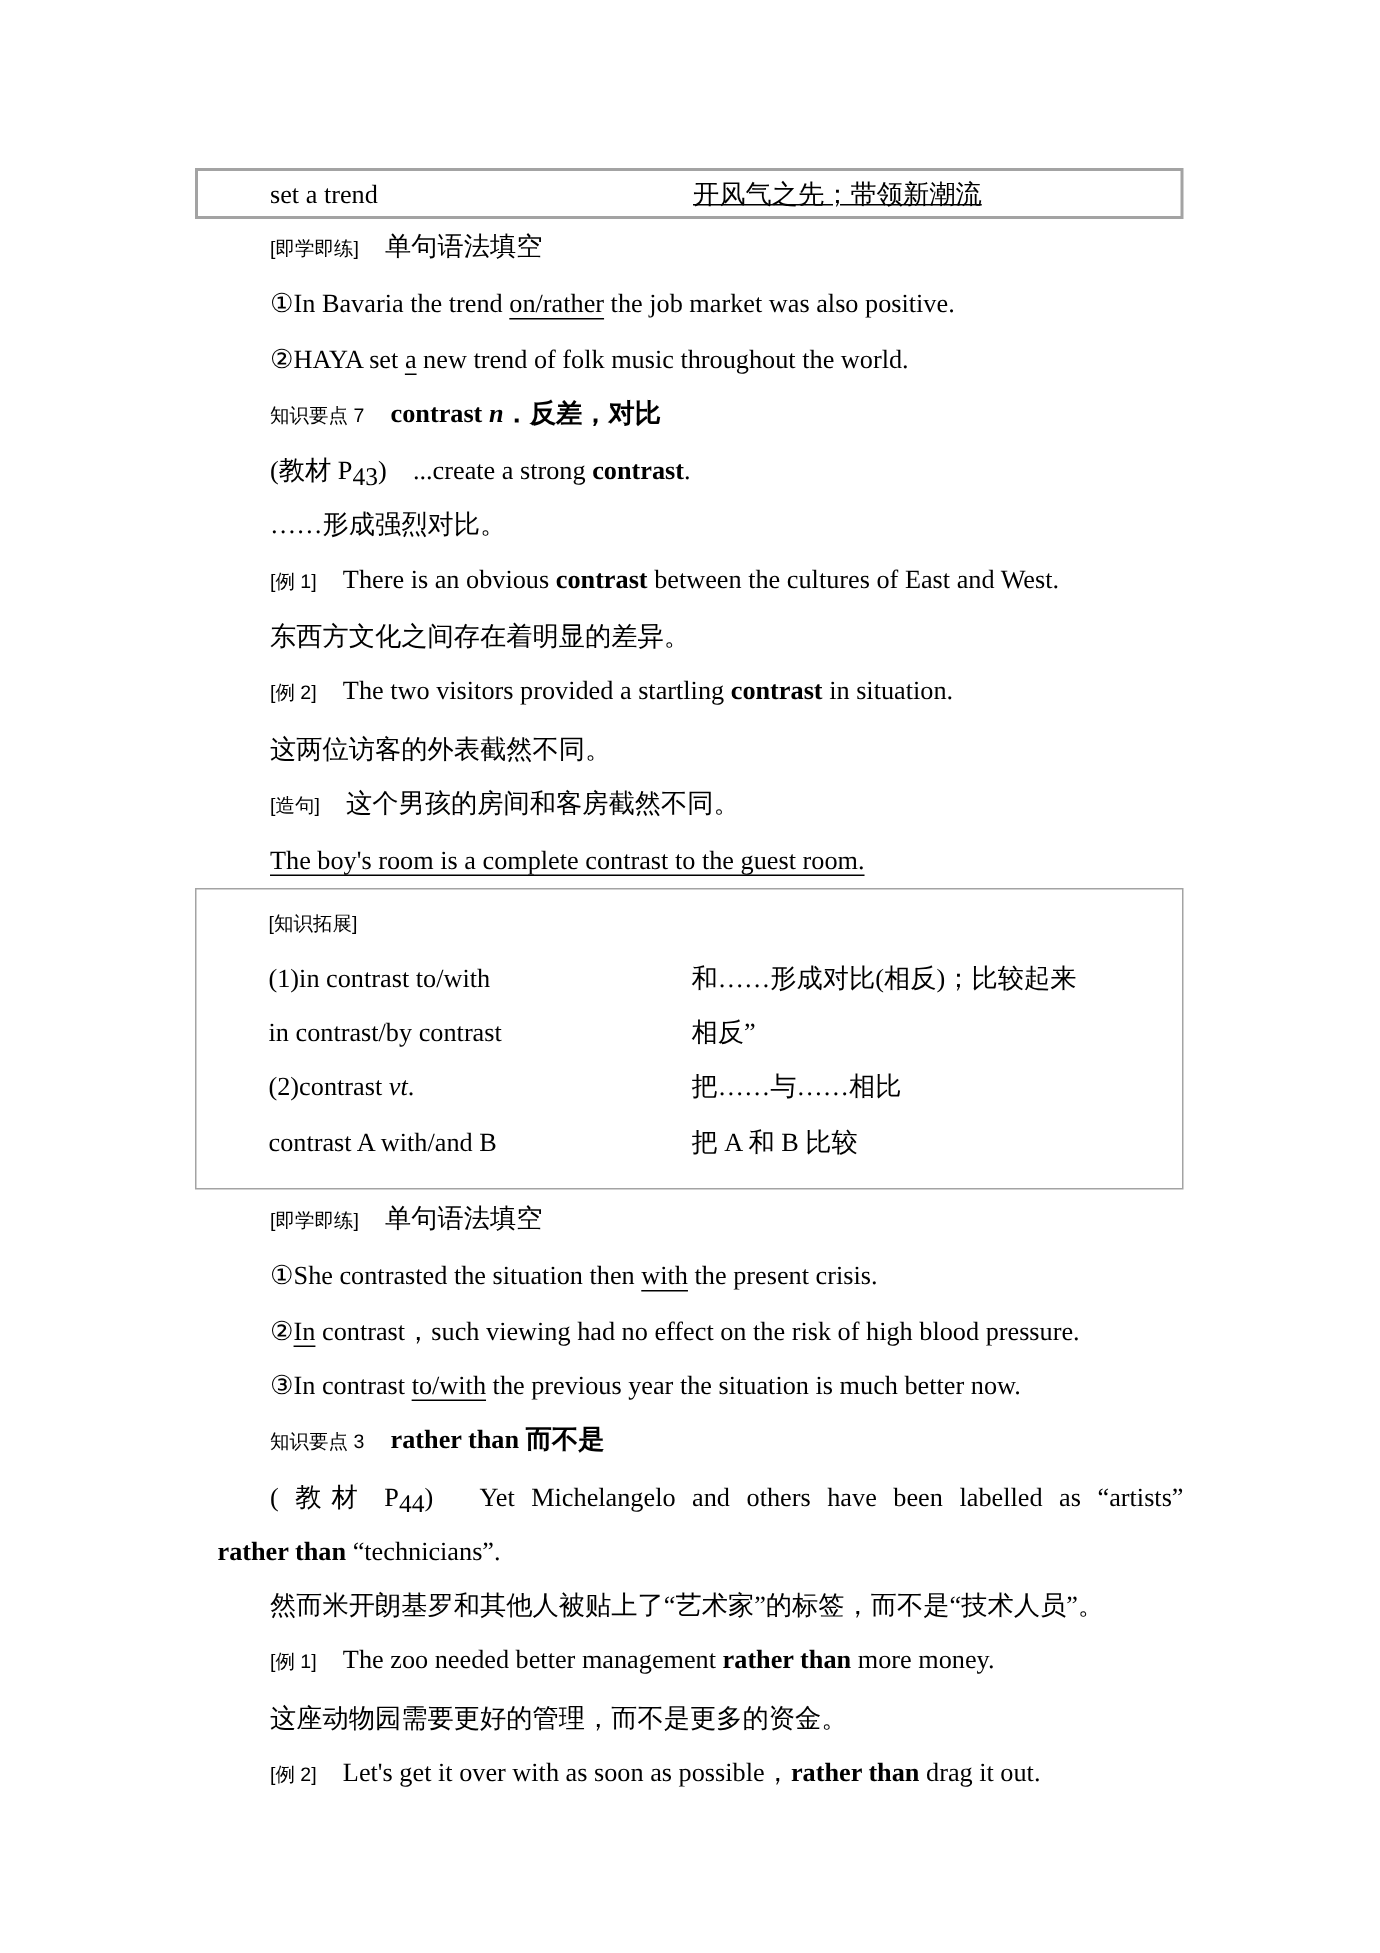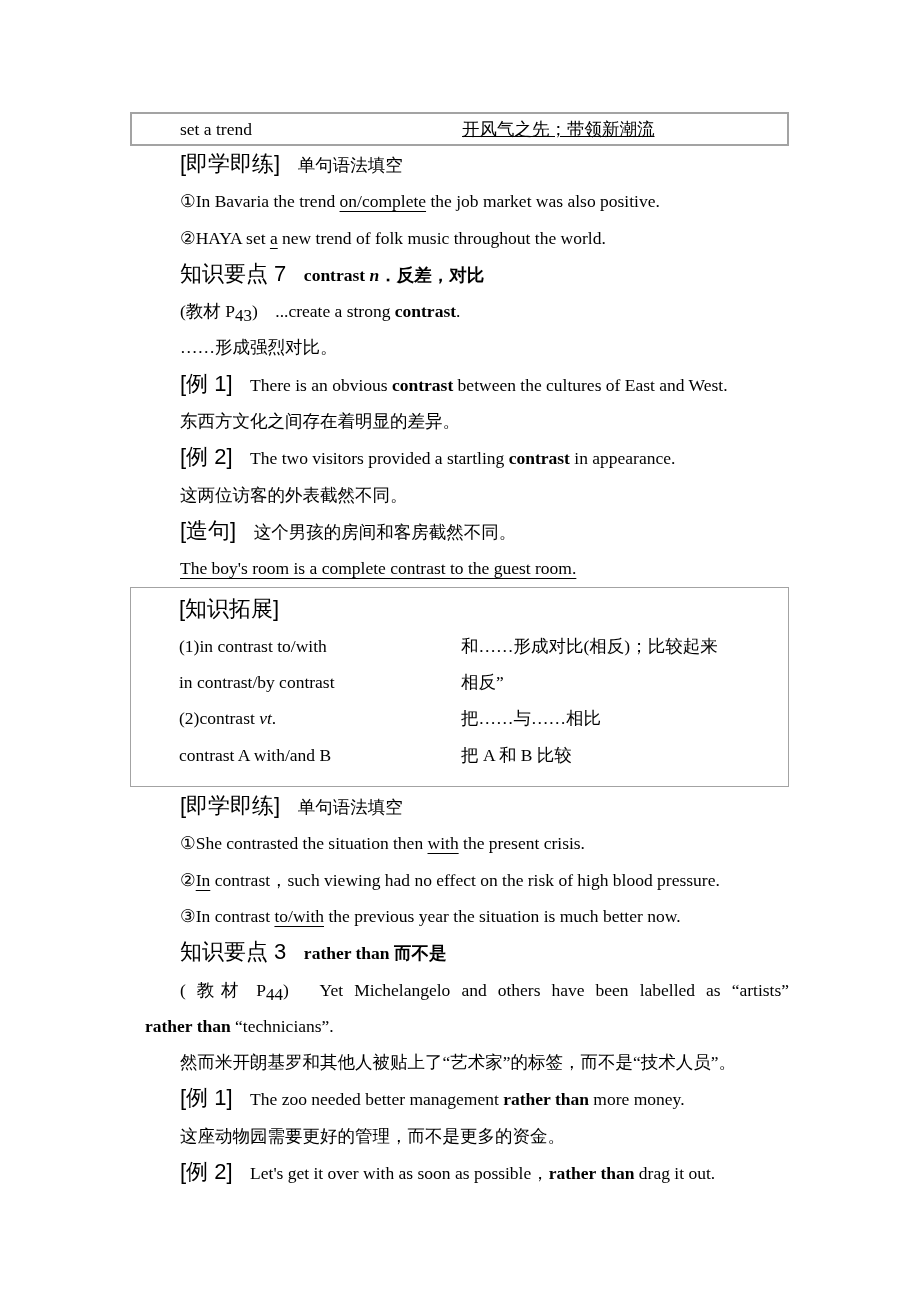--- a/index.html
+++ b/index.html
@@ -40,21 +40,21 @@
   }
   .seg.b { font-weight: bold; }
   .seg.i { font-style: italic; }
   .seg.u {
     text-decoration: underline;
     text-underline-offset: 4px;
     text-decoration-thickness: 1px;
   }
   .seg.h {
     font-family: "Liberation Sans", "DejaVu Sans", sans-serif;
-    font-size: 22px;
+    font-size: 13px;
   }
   sub {
     font-size: 17px;
     line-height: 0;
     vertical-align: -4px;
   }
   .box {
     margin-left: -15px; 
     border: 2px solid #a3a3a3;
     box-sizing: border-box;
@@ -105,28 +105,28 @@
 
 <div class="doc-content">
   <div id="doc-root">
       <div class="box tablebox">
         <div class="trow">
           <div class="tcell c0"><span class="seg">set a trend</span></div>
           <div class="tcell c1"><span class="seg">开风气之先；带领新潮流</span></div>
         </div>
       </div>
       <div class="para"><span class="seg h">[即学即练]</span><span class="seg">　单句语法填空</span></div>
-      <div class="para"><span class="seg">①In Bavaria the trend </span><span class="seg u">on/complete</span><span class="seg"> the job market was also positive.</span></div>
+      <div class="para"><span class="seg">①In Bavaria the trend </span><span class="seg u">on/rather</span><span class="seg"> the job market was also positive.</span></div>
       <div class="para"><span class="seg">②HAYA set </span><span class="seg u">a</span><span class="seg"> new trend of folk music throughout the world.</span></div>
       <div class="para"><span class="seg h">知识要点 7</span><span class="seg">　</span><span class="seg b">contrast </span><span class="seg b i">n</span><span class="seg b">．反差，对比</span></div>
       <div class="para"><span class="seg">(教材 P</span><span class="seg"><sub>43</sub></span><span class="seg">)　...create a strong </span><span class="seg b">contrast</span><span class="seg">.</span></div>
       <div class="para"><span class="seg">……形成强烈对比。</span></div>
       <div class="para"><span class="seg h">[例 1]</span><span class="seg">　There is an obvious </span><span class="seg b">contrast</span><span class="seg"> between the cultures of East and West.</span></div>
       <div class="para"><span class="seg">东西方文化之间存在着明显的差异。</span></div>
-      <div class="para"><span class="seg h">[例 2]</span><span class="seg">　The two visitors provided a startling </span><span class="seg b">contrast</span><span class="seg"> in appearance.</span></div>
+      <div class="para"><span class="seg h">[例 2]</span><span class="seg">　The two visitors provided a startling </span><span class="seg b">contrast</span><span class="seg"> in situation.</span></div>
       <div class="para"><span class="seg">这两位访客的外表截然不同。</span></div>
       <div class="para"><span class="seg h">[造句]</span><span class="seg">　这个男孩的房间和客房截然不同。</span></div>
       <div class="para"><span class="seg u">The boy's room is a complete contrast to the guest room.</span></div>
       <div class="box expandbox">
         <div class="xheader"><span class="seg h">[知识拓展]</span></div>
         <div class="xrow">
           <div class="xleft"><span class="seg">(1)in contrast to/with</span></div>
           <div class="xright">
             <div class="xline"><span class="seg">和……形成对比(相反)；比较起来</span></div>
           </div>

